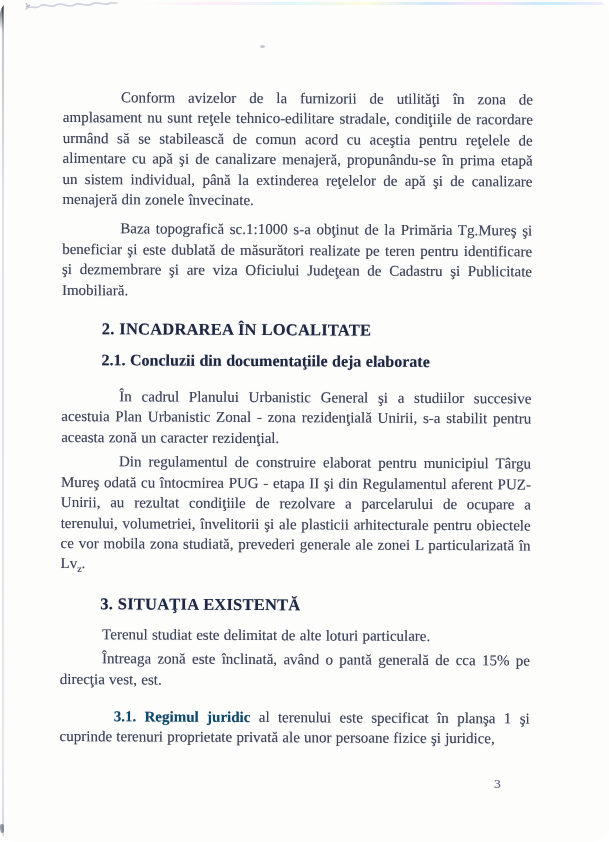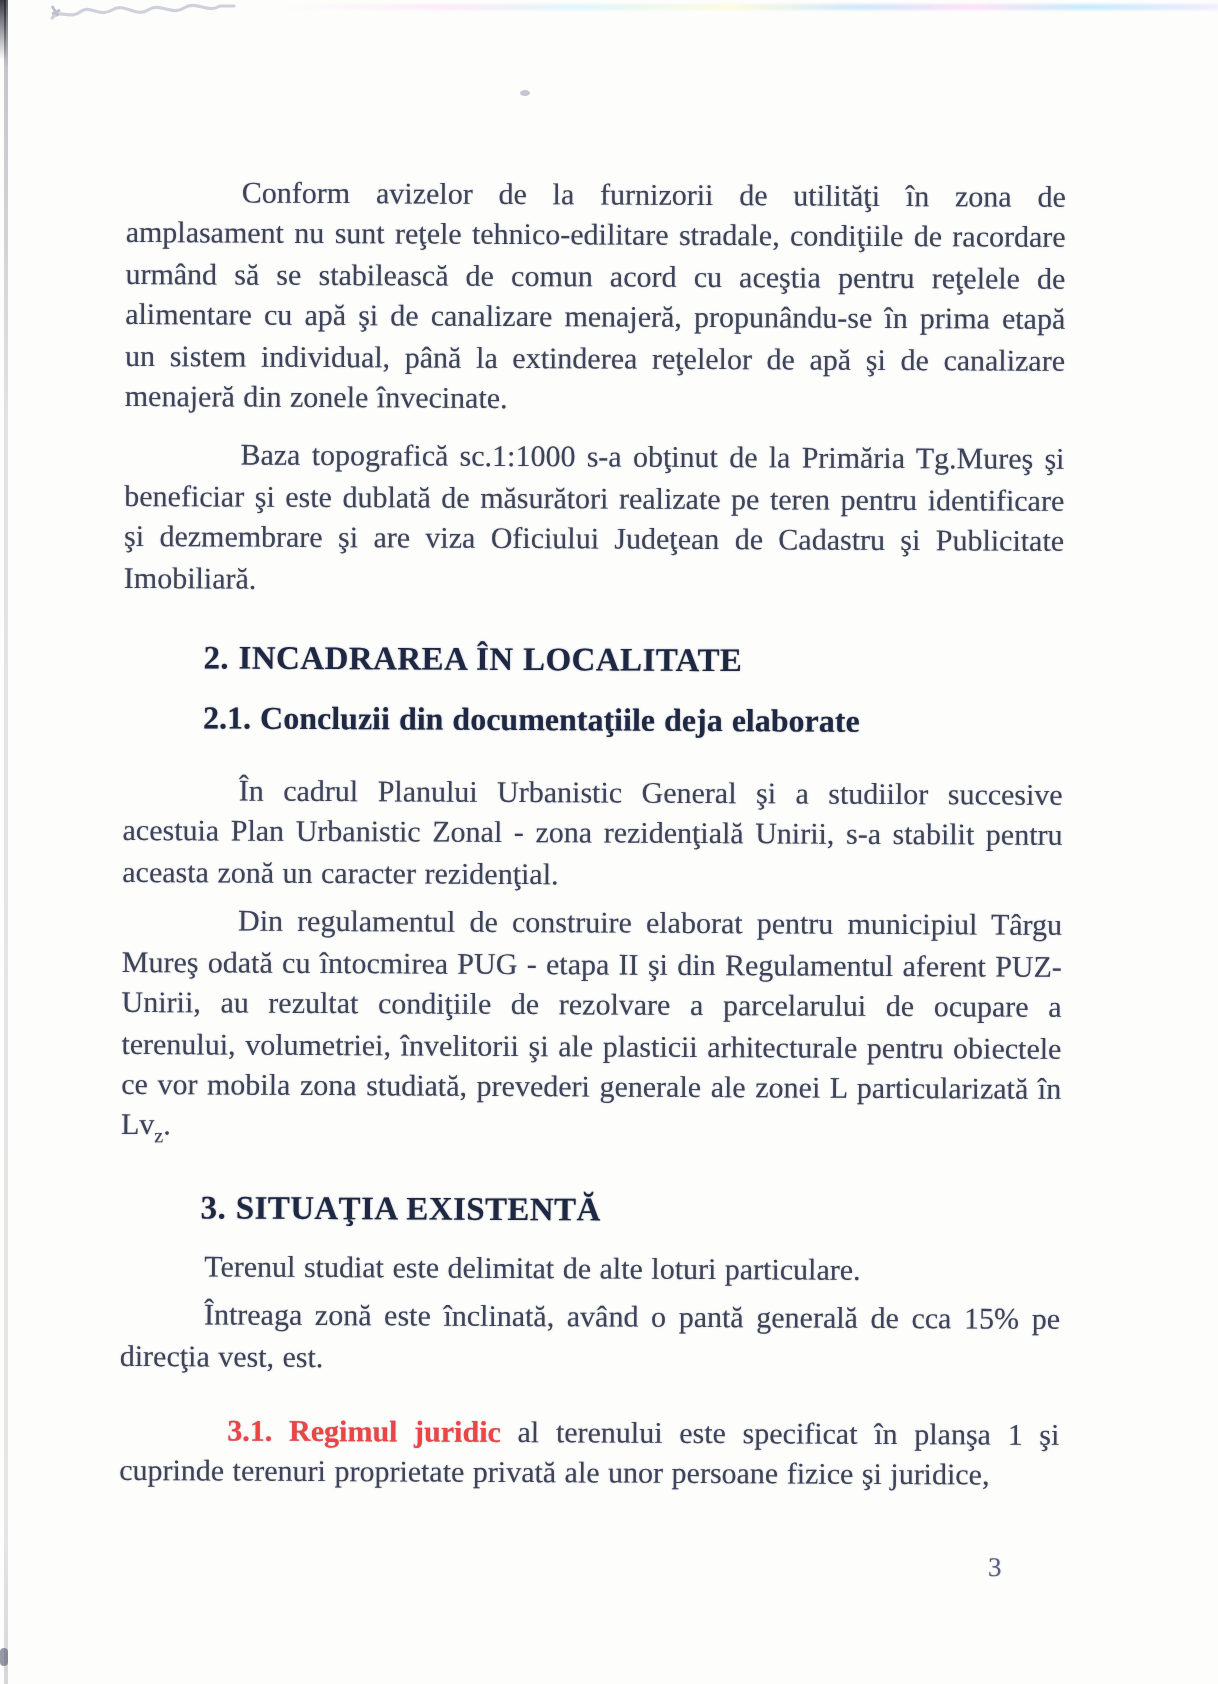--- a/index.html
+++ b/index.html
@@ -3,20 +3,21 @@
 <meta charset="utf-8">
 <style>
   html, body { margin: 0; padding: 0; background: #ffffff; }
   .page {
     position: relative;
     width: 609px;
     height: 842px;
     background: #fdfdfc;
     overflow: hidden;
     font-family: "Liberation Serif", serif;
+    border-radius: 15px;
   }
 
   
   .top-streak {
     position: absolute; top: 2px; left: 140px; right: 0; height: 3px;
     background: linear-gradient(90deg,
       rgba(200,220,255,0) 0%,
       rgba(255,205,235,0.35) 18%,
       rgba(180,235,250,0.4) 32%,
       rgba(255,250,190,0.45) 48%,
@@ -78,21 +79,21 @@
   .h-main { font-size: 16.5px; line-height: 22px; letter-spacing: 0.2px; }
   .h-sub  { font-size: 16px;   line-height: 20px; }
   .h-incadrare { margin-top: 18px; }
   .h-concluzii { margin-top: 10px; }
   .p-pug       { margin-top: 16px !important; }
   .p-regulament{ margin-top: 4px  !important; }
   .h-situatia  { margin-top: 19px; }
   .p-teren     { margin-top: 9px  !important; }
   .p-panta     { margin-top: 4px  !important; }
   .p-regim     { margin-top: 17px !important; }
-  .p-regim b   { color: #ef4444; }
+  .p-regim b   { color: #0c4a6e; }
   sub { font-size: 10px; line-height: 0; }
 
   .pagenum {
     position: absolute; left: 494px; top: 776px;
     font-size: 13.5px; color: #5a6288;
     text-shadow: 0 0 0.7px rgba(90,98,136,0.5);
   }
 </style>
 </head>
 <body>

